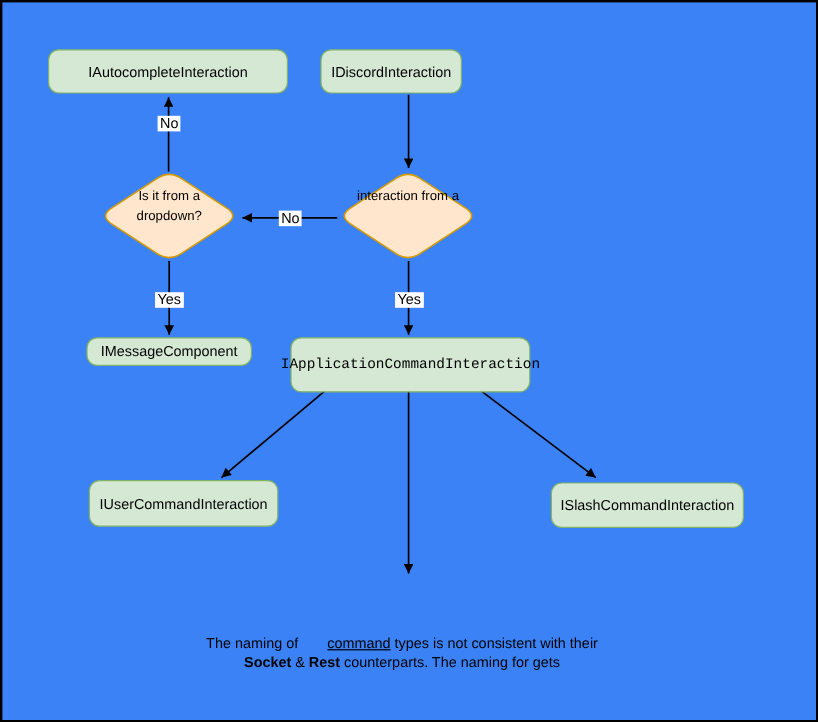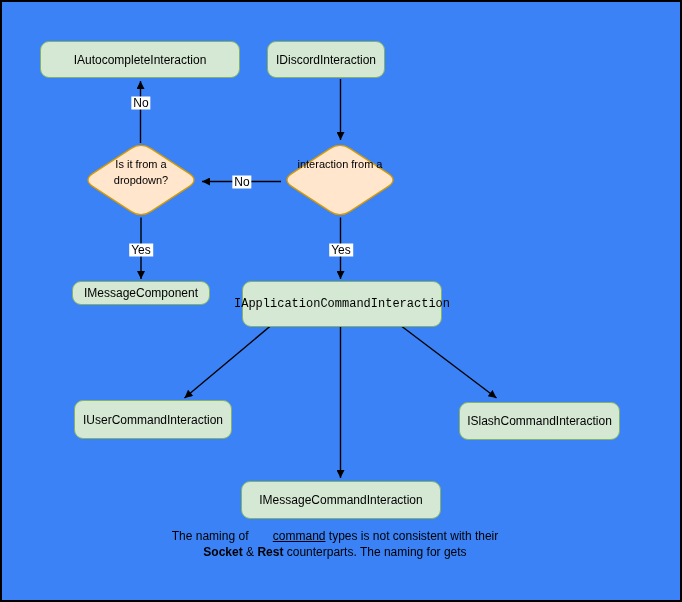--- a/index.html
+++ b/index.html
@@ -113,23 +113,20 @@
   </div>
 
   <div class="node" style="left:62px; top:400px; width:158px; height:39px;margin-left:12px;">
     <span>IUserCommandInteraction</span>
   </div>
 
   <div class="node" style="left:459px; top:402px; width:161px; height:38px;">
     <span>ISlashCommandInteraction</span>
   </div>
 
-  <div class="node" style="left:241px; top:481px; width:200px; height:38px;">
-    <span>IMessageCommandInteraction</span>
-  </div>
 
   <div class="diamond-label" style="left:86px; top:157px; width:110px;">
     <div>Is it from a</div>
     <div>dropdown?</div>
   </div>
 
   <div class="diamond-label" style="left:285px; top:157px; width:110px;">
     <div>interaction from a</div>
   </div>
 

